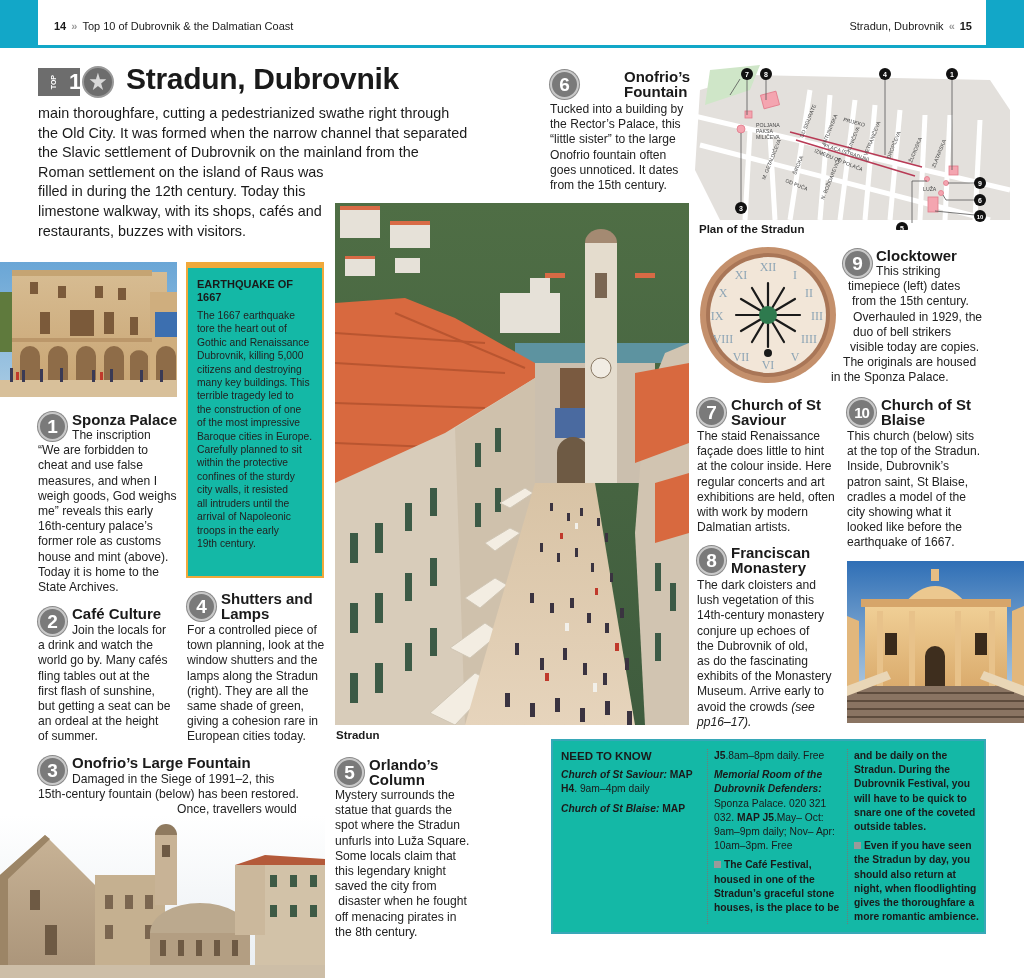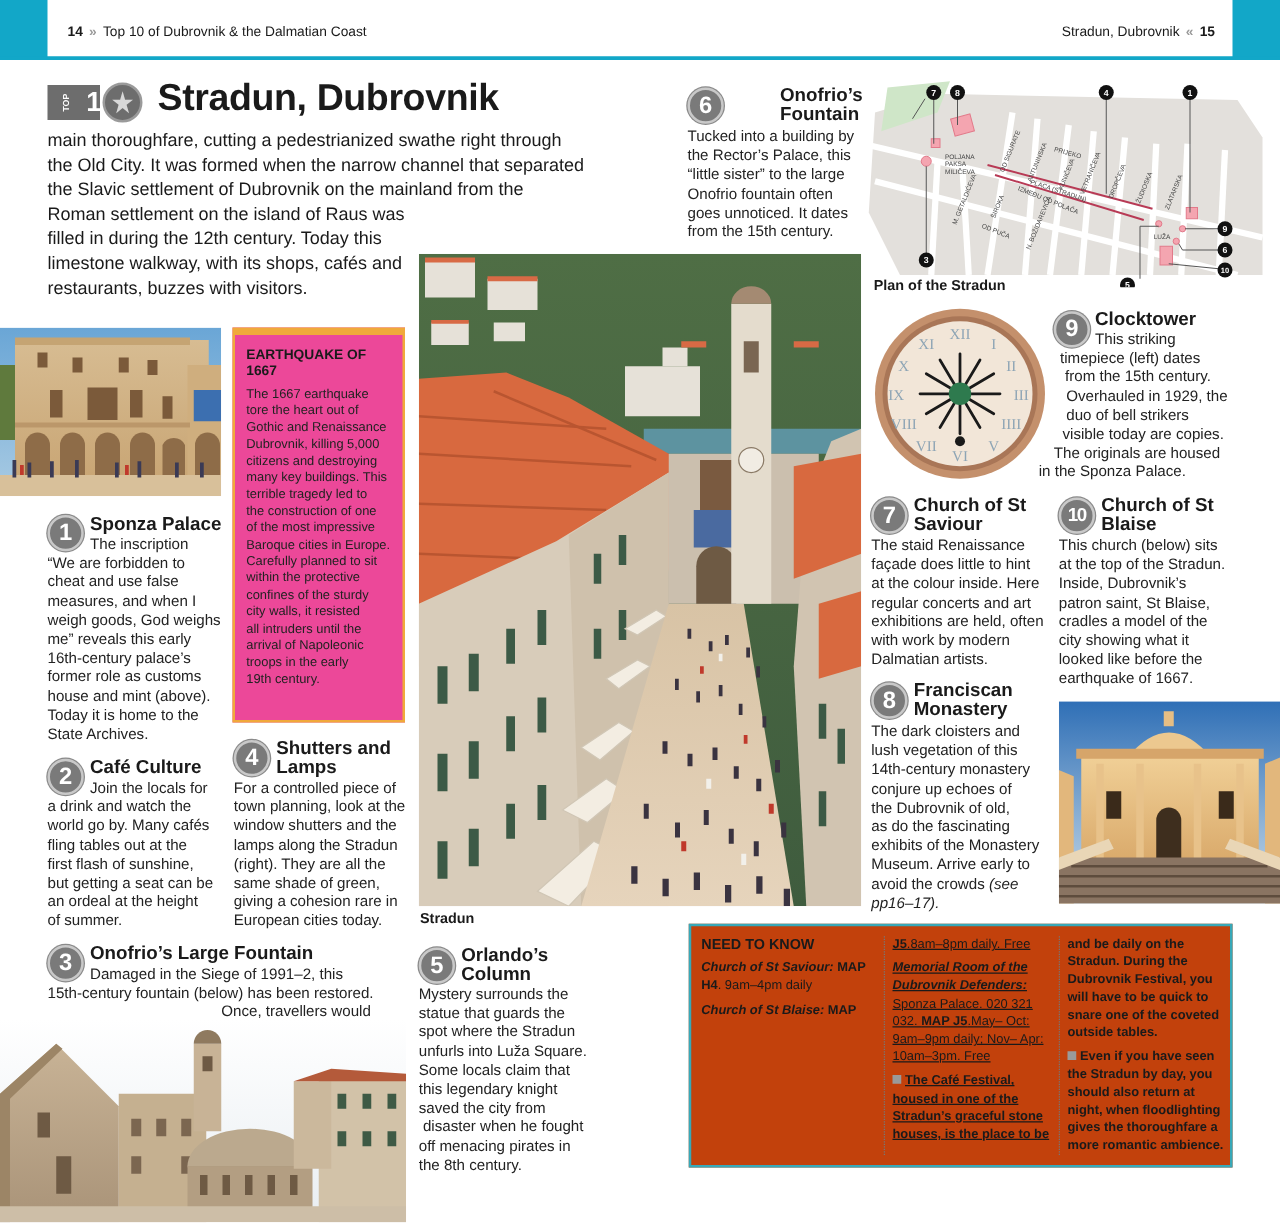--- a/index.html
+++ b/index.html
@@ -30,30 +30,30 @@
   .entry-title { font-family: "Liberation Sans", sans-serif; font-weight: 700; font-size: 15px; line-height: 15px; color: #1a1a1a; }
   .entry-body { font-family: "Liberation Sans", sans-serif; font-size: 12.1px; line-height: 15.2px; color: #222; }
   .num { position: absolute; width: 29px; height: 29px; border-radius: 50%; background: #7a7a7a; border: 2px solid #c9c9c9; box-shadow: 0 0 0 1px #8a8a8a; color: #fff; font-family: "Liberation Sans", sans-serif; font-weight: 700; font-size: 19px; display:flex; align-items:center; justify-content:center; line-height: 1; }
   .num.small10 { font-size: 15px; letter-spacing: -1px; }
 
   
   .photo { position:absolute; overflow:hidden; }
   .caption { font-family: "Liberation Sans", sans-serif; font-weight: 700; font-size: 11.5px; color: #1a1a1a; }
 
   
-  .eq-box { left: 186px; top: 262px; width: 138px; height: 316px; background: #ec4899; border: 2px solid #f0a93b; border-top: 6px solid #f0a93b; padding: 10px 8px 0 9px; font-family: "DejaVu Sans Condensed", "Liberation Sans Narrow", "Liberation Sans", sans-serif; }
+  .eq-box { left: 186px; top: 262px; width: 138px; height: 316px; background: #14b8a6; border: 2px solid #f0a93b; border-top: 6px solid #f0a93b; padding: 10px 8px 0 9px; font-family: "DejaVu Sans Condensed", "Liberation Sans Narrow", "Liberation Sans", sans-serif; }
   .eq-title { font-family: "Liberation Sans", sans-serif; font-weight: 700; font-size: 11px; line-height: 13px; color: #1a1a1a; margin-bottom: 5px; }
   .eq-body { font-family: "Liberation Sans", sans-serif; font-size: 10.3px; line-height: 13.4px; color: #222; }
   .eq-body .l { display:block; white-space: nowrap; }
 
   
-  .ntk { left: 551px; top: 739px; width: 435px; height: 195px; background: #c2410c; border: 2px solid #37a8b8; padding: 8px 8px; display:flex; font-family: "Liberation Sans", sans-serif; font-size: 10.3px; line-height: 14.2px; color: #1a1a1a; }
+  .ntk { left: 551px; top: 739px; width: 435px; height: 195px; background: #14b8a6; border: 2px solid #37a8b8; padding: 8px 8px; display:flex; font-family: "Liberation Sans", sans-serif; font-size: 10.3px; line-height: 14.2px; color: #1a1a1a; }
   .ntk-col { flex: 0 0 auto; }
   .ntk-col.c1 { width: 146px; padding-right: 6px; }
-  .ntk-col.c2 { width: 140px; border-left: 1px dotted #777; padding-left: 6px; padding-right: 6px; text-decoration: underline; }
+  .ntk-col.c2 { width: 140px; border-left: 1px dotted #777; padding-left: 6px; padding-right: 6px; }
   .ntk-col.c3 { width: 140px; border-left: 1px dotted #777; padding-left: 6px; }
   .ntk-h { font-weight: 700; font-size: 11.5px; margin-bottom: 5px; }
   .ntk p { margin-bottom: 5px; }
   .ntk i { font-style: italic; font-weight: 700; }
   .ntk b { font-weight: 700; }
   .bullet { display:inline-block; width: 7px; height: 7px; background: #9a9a9a; margin-right: 3px; vertical-align: 0px; }
   .ntk .bold-para { font-weight: 700; }
   .l { display:block; white-space: nowrap; }
 </style>
 </head>

